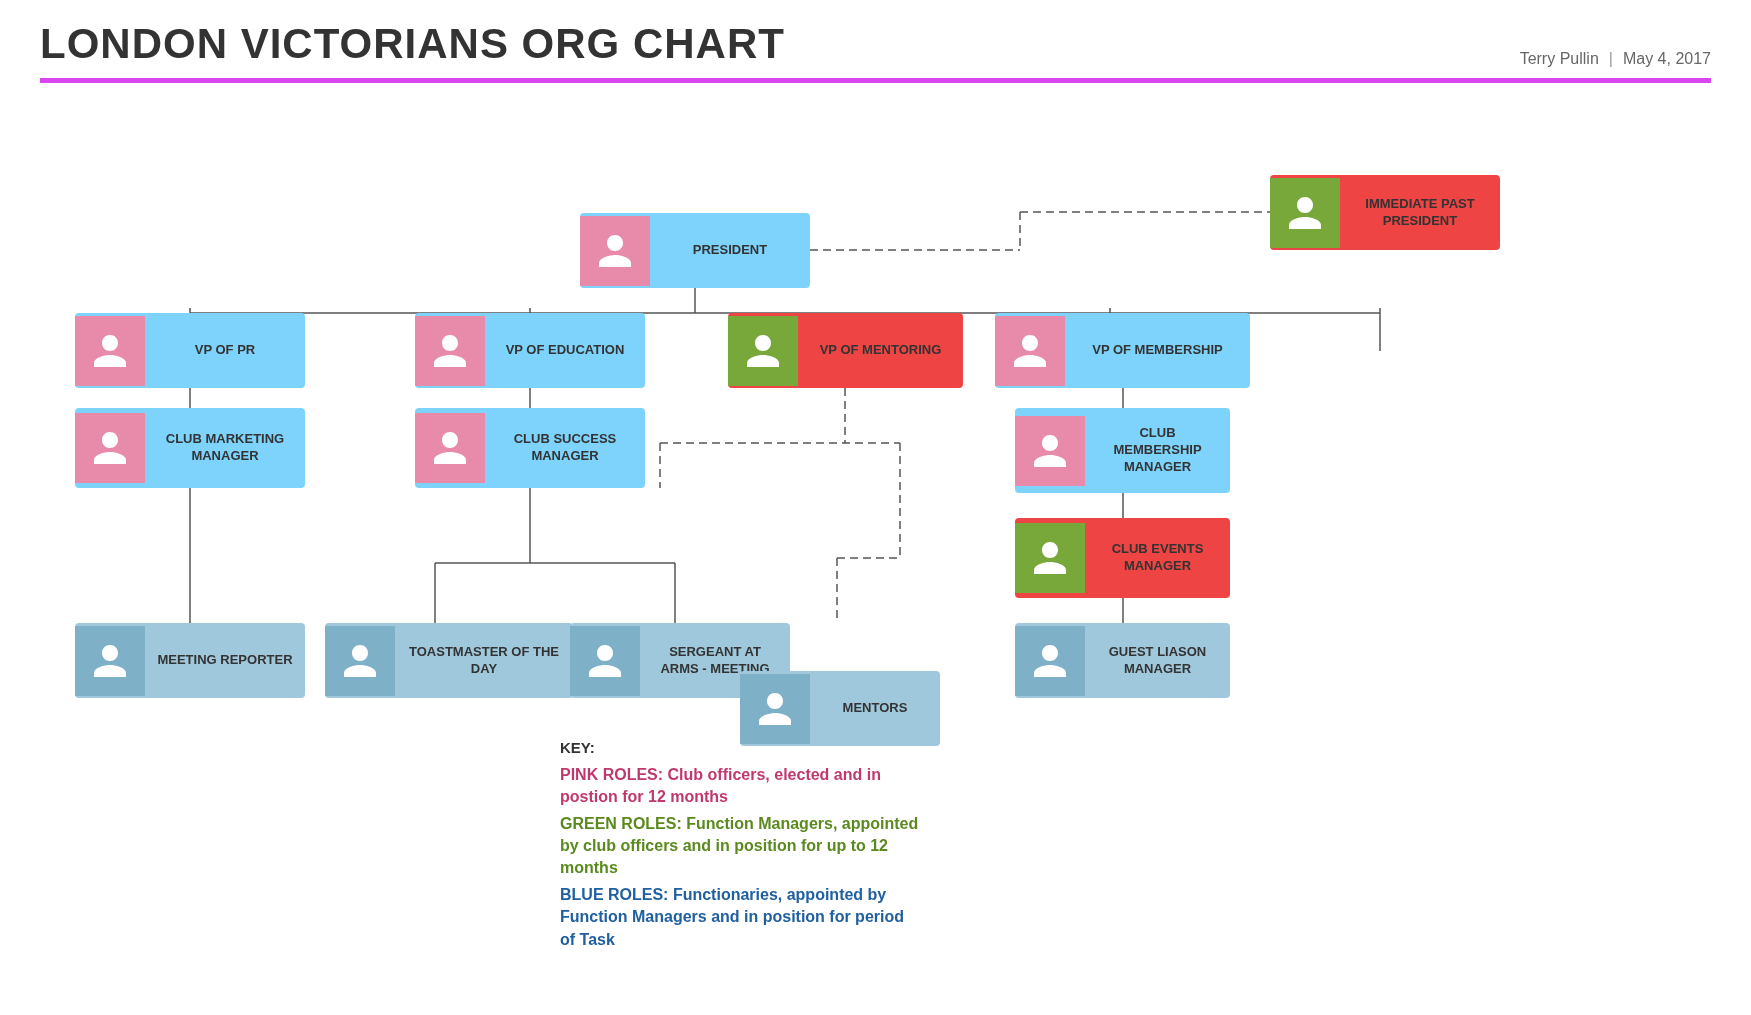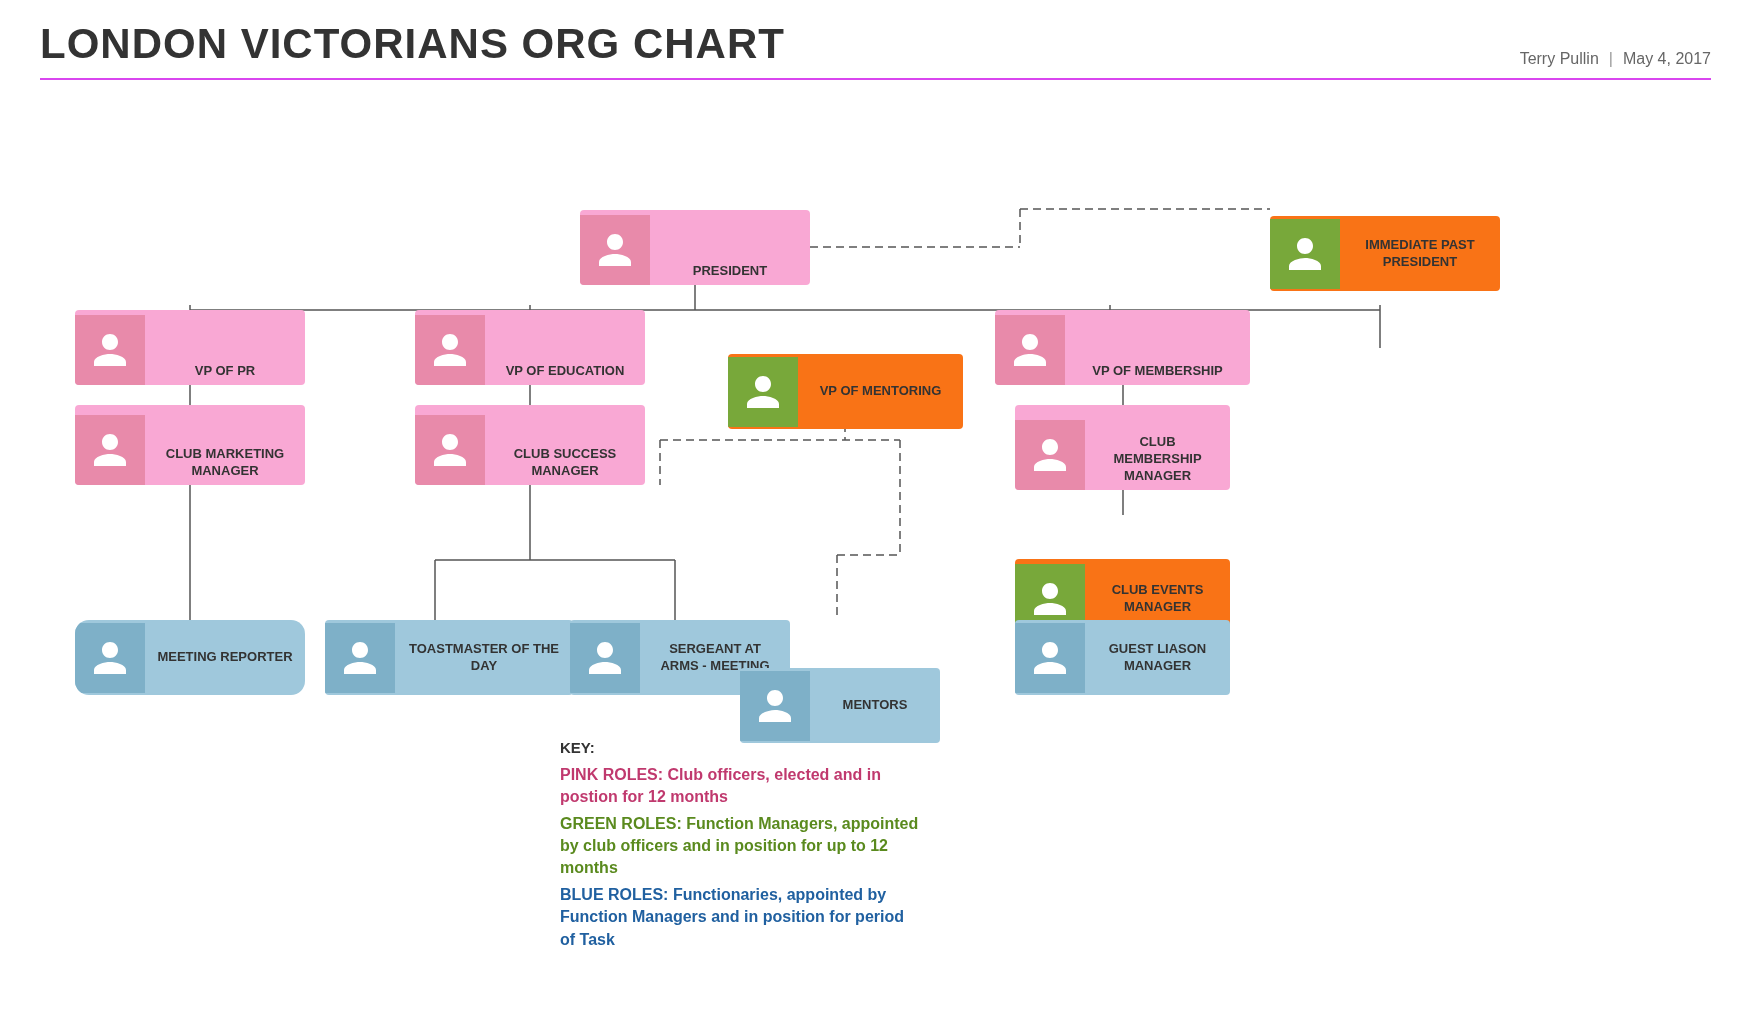--- a/index.html
+++ b/index.html
@@ -16,21 +16,21 @@
       min-height: 1015px;
       padding: 20px 40px;
       position: relative;
     }
 
     .header {
       display: flex;
       justify-content: space-between;
       align-items: flex-end;
       padding-bottom: 10px;
-      border-bottom: 2px solid #d946ef;
+      border-bottom: 5px solid #d946ef;
       margin-bottom: 20px;
     }
 
     .header-title {
       font-size: 42px;
       font-weight: 700;
       color: #333;
       letter-spacing: 1px;
     }
 
@@ -80,30 +80,28 @@
       flex: 1;
       text-align: center;
       font-weight: 700;
       font-size: 13px;
       color: #333;
       padding: 5px 10px;
       line-height: 1.3;
     }
 
     .card.pink {
-      background: #f9a8d4;
-      align-items: flex-end;
+      background: #7dd3fc;
     }
     .card.pink .card-avatar {
       background: #e88aaa;
     }
 
     .card.green {
-      background: #f97316;
-      margin-top: 44px;
+      background: #ef4444;
     }
     .card.green .card-avatar {
       background: #78a83a;
     }
 
     .card.blue {
       background: #9fc8dc;
     }
     .card.blue .card-avatar {
       background: #7eb0c8;
@@ -286,21 +284,21 @@
 
     <div class="card green" style="left:975px; top:415px; width:215px; height:80px;">
       <div class="card-avatar">
         <svg viewBox="0 0 24 24">
             <path d="M12 12c2.7 0 4.8-2.1 4.8-4.8S14.7 2.4 12 2.4 7.2 4.5 7.2 7.2 9.3 12 12 12zm0 2.4c-3.2 0-9.6 1.6-9.6 4.8v2.4h19.2v-2.4c0-3.2-6.4-4.8-9.6-4.8z"></path>
           </svg>
       </div>
       <div class="card-label">CLUB EVENTS MANAGER</div>
     </div>
 
-    <div class="card blue" style="left:35px; top:520px; width:230px; height:75px;border-radius:14px;">
+    <div class="card blue" style="left:35px; top:520px; width:230px; height:75px;">
       <div class="card-avatar">
         <svg viewBox="0 0 24 24">
             <path d="M12 12c2.7 0 4.8-2.1 4.8-4.8S14.7 2.4 12 2.4 7.2 4.5 7.2 7.2 9.3 12 12 12zm0 2.4c-3.2 0-9.6 1.6-9.6 4.8v2.4h19.2v-2.4c0-3.2-6.4-4.8-9.6-4.8z"></path>
           </svg>
       </div>
       <div class="card-label">MEETING REPORTER</div>
     </div>
 
     <div class="card blue" style="left:285px; top:520px; width:248px; height:75px;">
       <div class="card-avatar">

